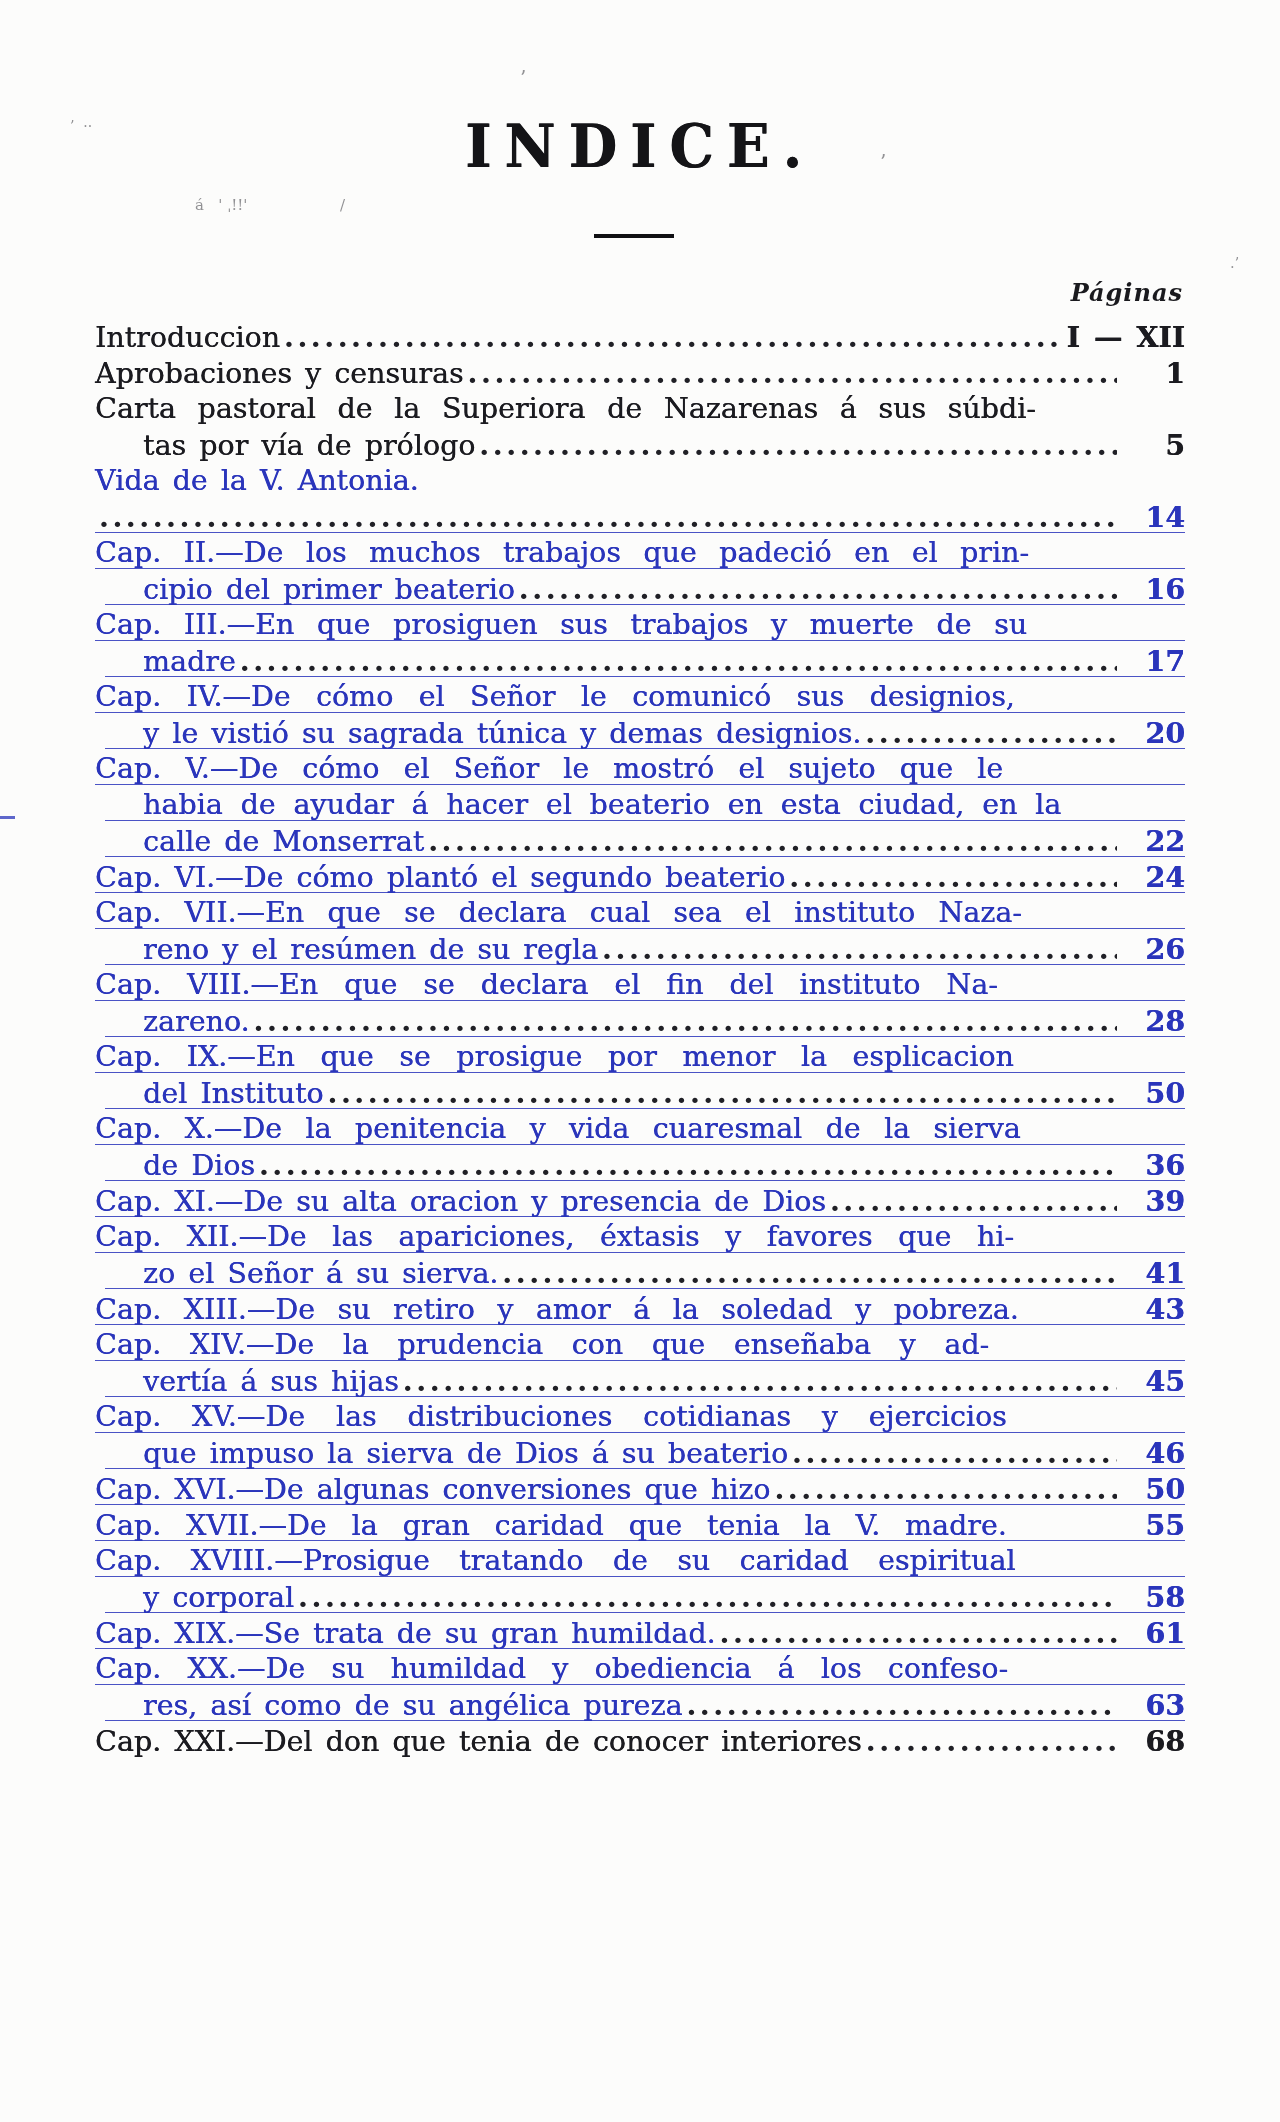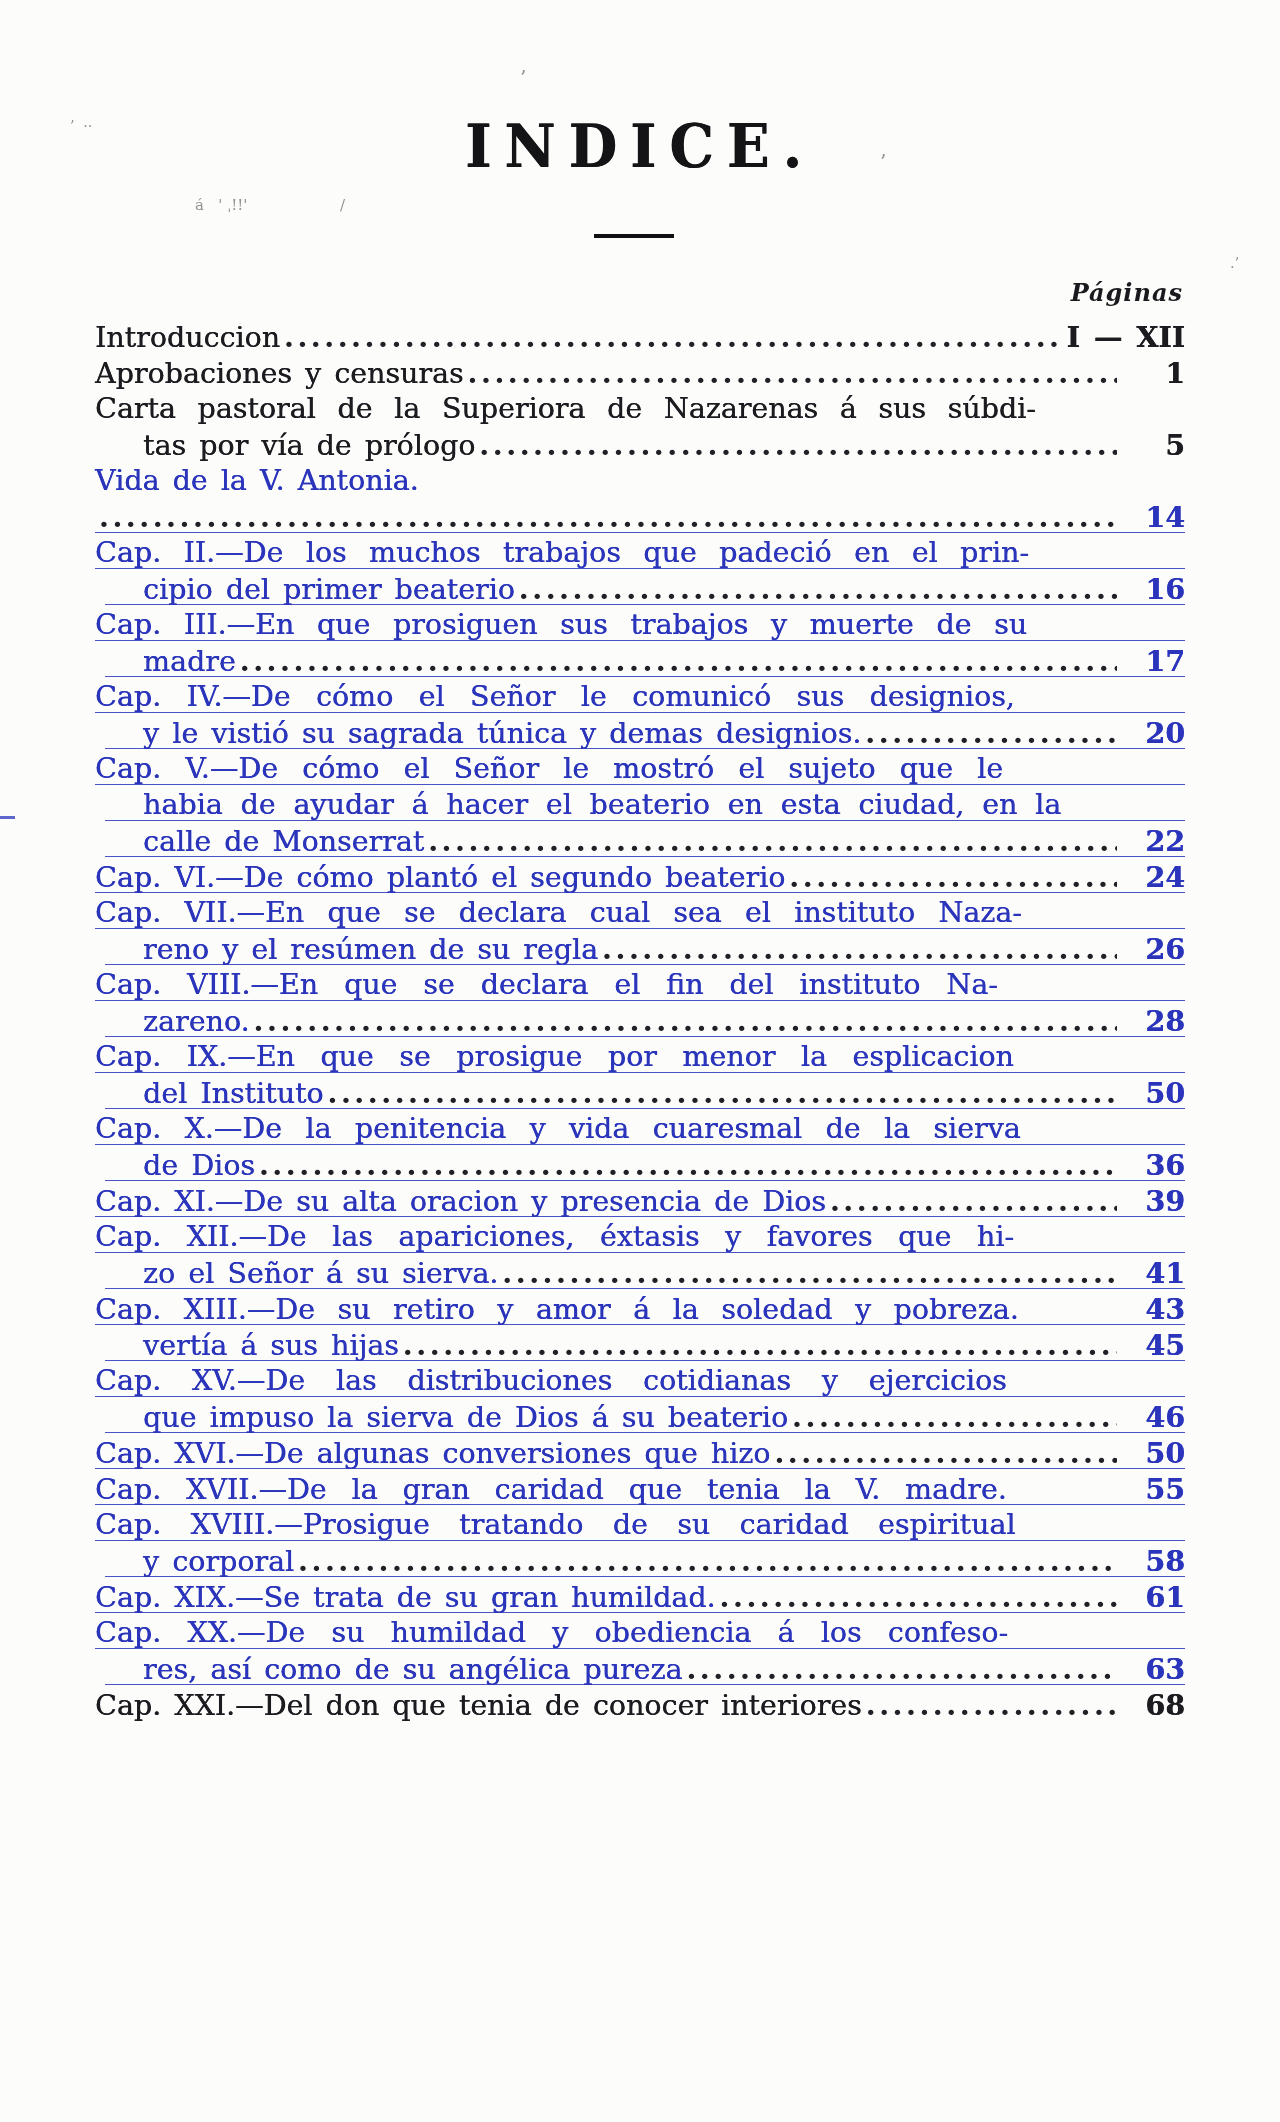--- a/index.html
+++ b/index.html
@@ -255,20 +255,25 @@
       <div class="row link ind u-full">
     <span class="t">zo el Señor á su sierva.</span>
     <span class="dots">....................................................................................................................................................................................</span>
     <span class="pg">41</span>
   </div>
       <div class="row link wide u-full">
     <span class="t">Cap. XIII.—De su retiro y amor á la soledad y pobreza.</span>
     <span class="dots"></span>
     <span class="pg">43</span>
   </div>
+      <div class="row link wide u-full">
+    <span class="t">Cap. XIV.—De la prudencia con que enseñaba y ad-</span>
+    <span class="dots"></span>
+    <span class="pg"></span>
+  </div>
       <div class="row link ind u-full">
     <span class="t">vertía á sus hijas</span>
     <span class="dots">....................................................................................................................................................................................</span>
     <span class="pg">45</span>
   </div>
       <div class="row link wide u-full">
     <span class="t">Cap. XV.—De las distribuciones cotidianas y ejercicios</span>
     <span class="dots"></span>
     <span class="pg"></span>
   </div>

